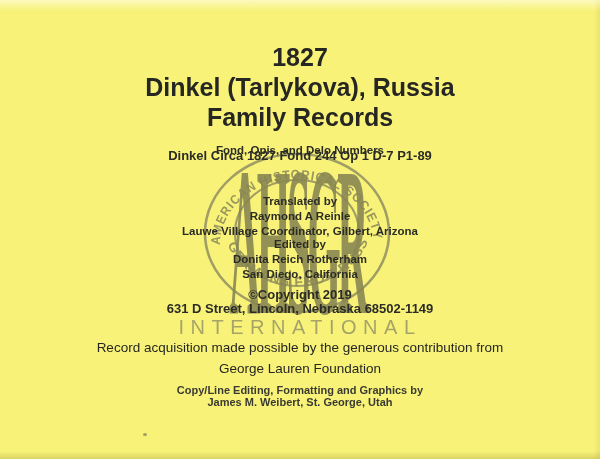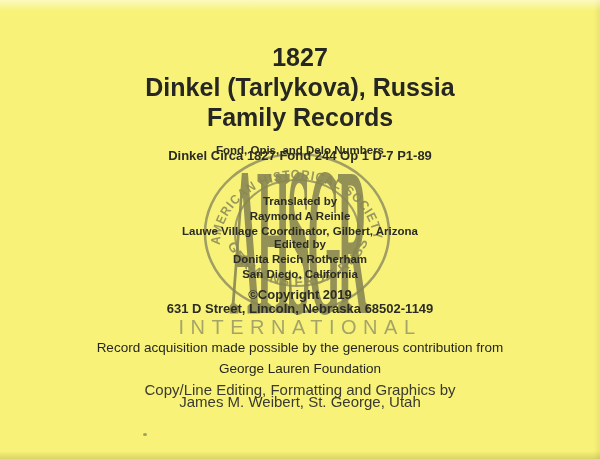--- a/index.html
+++ b/index.html
@@ -22,21 +22,21 @@
     color: #2c2c26;
     z-index: 2;
   }
   .title-block   { top: 42px;  font-size: 25px; line-height: 30px; font-weight: bold; color: #262622; }
   .subtitle-1    { top: 143px; font-size: 11.5px; line-height: 14px; font-weight: bold; }
   .subtitle-2    { top: 149px; font-size: 13px; line-height: 13px; font-weight: bold; }
   .translator    { top: 194px; font-size: 11.5px; line-height: 15px; font-weight: bold; }
   .editor        { top: 237px; font-size: 11.5px; line-height: 15px; font-weight: bold; }
   .copyright     { top: 288px; font-size: 13px; line-height: 13.5px; font-weight: bold; }
   .acknowledge   { top: 337px; font-size: 13.5px; line-height: 21px; font-weight: normal; color: #262622; }
-  .production    { top: 384px; font-size: 15px;  line-height: 12px; font-weight: normal; color: #3a3a32; }
+  .production    { top: 384px; font-size: 11px;  line-height: 12px; font-weight: bold; color: #3a3a32; }
   .seal-svg {
     position: absolute;
     left: 0; top: 0;
     z-index: 1;
   }
   .speck {
     position: absolute;
     left: 143px; top: 433px;
     width: 4px; height: 3px;
     border-radius: 50%;

